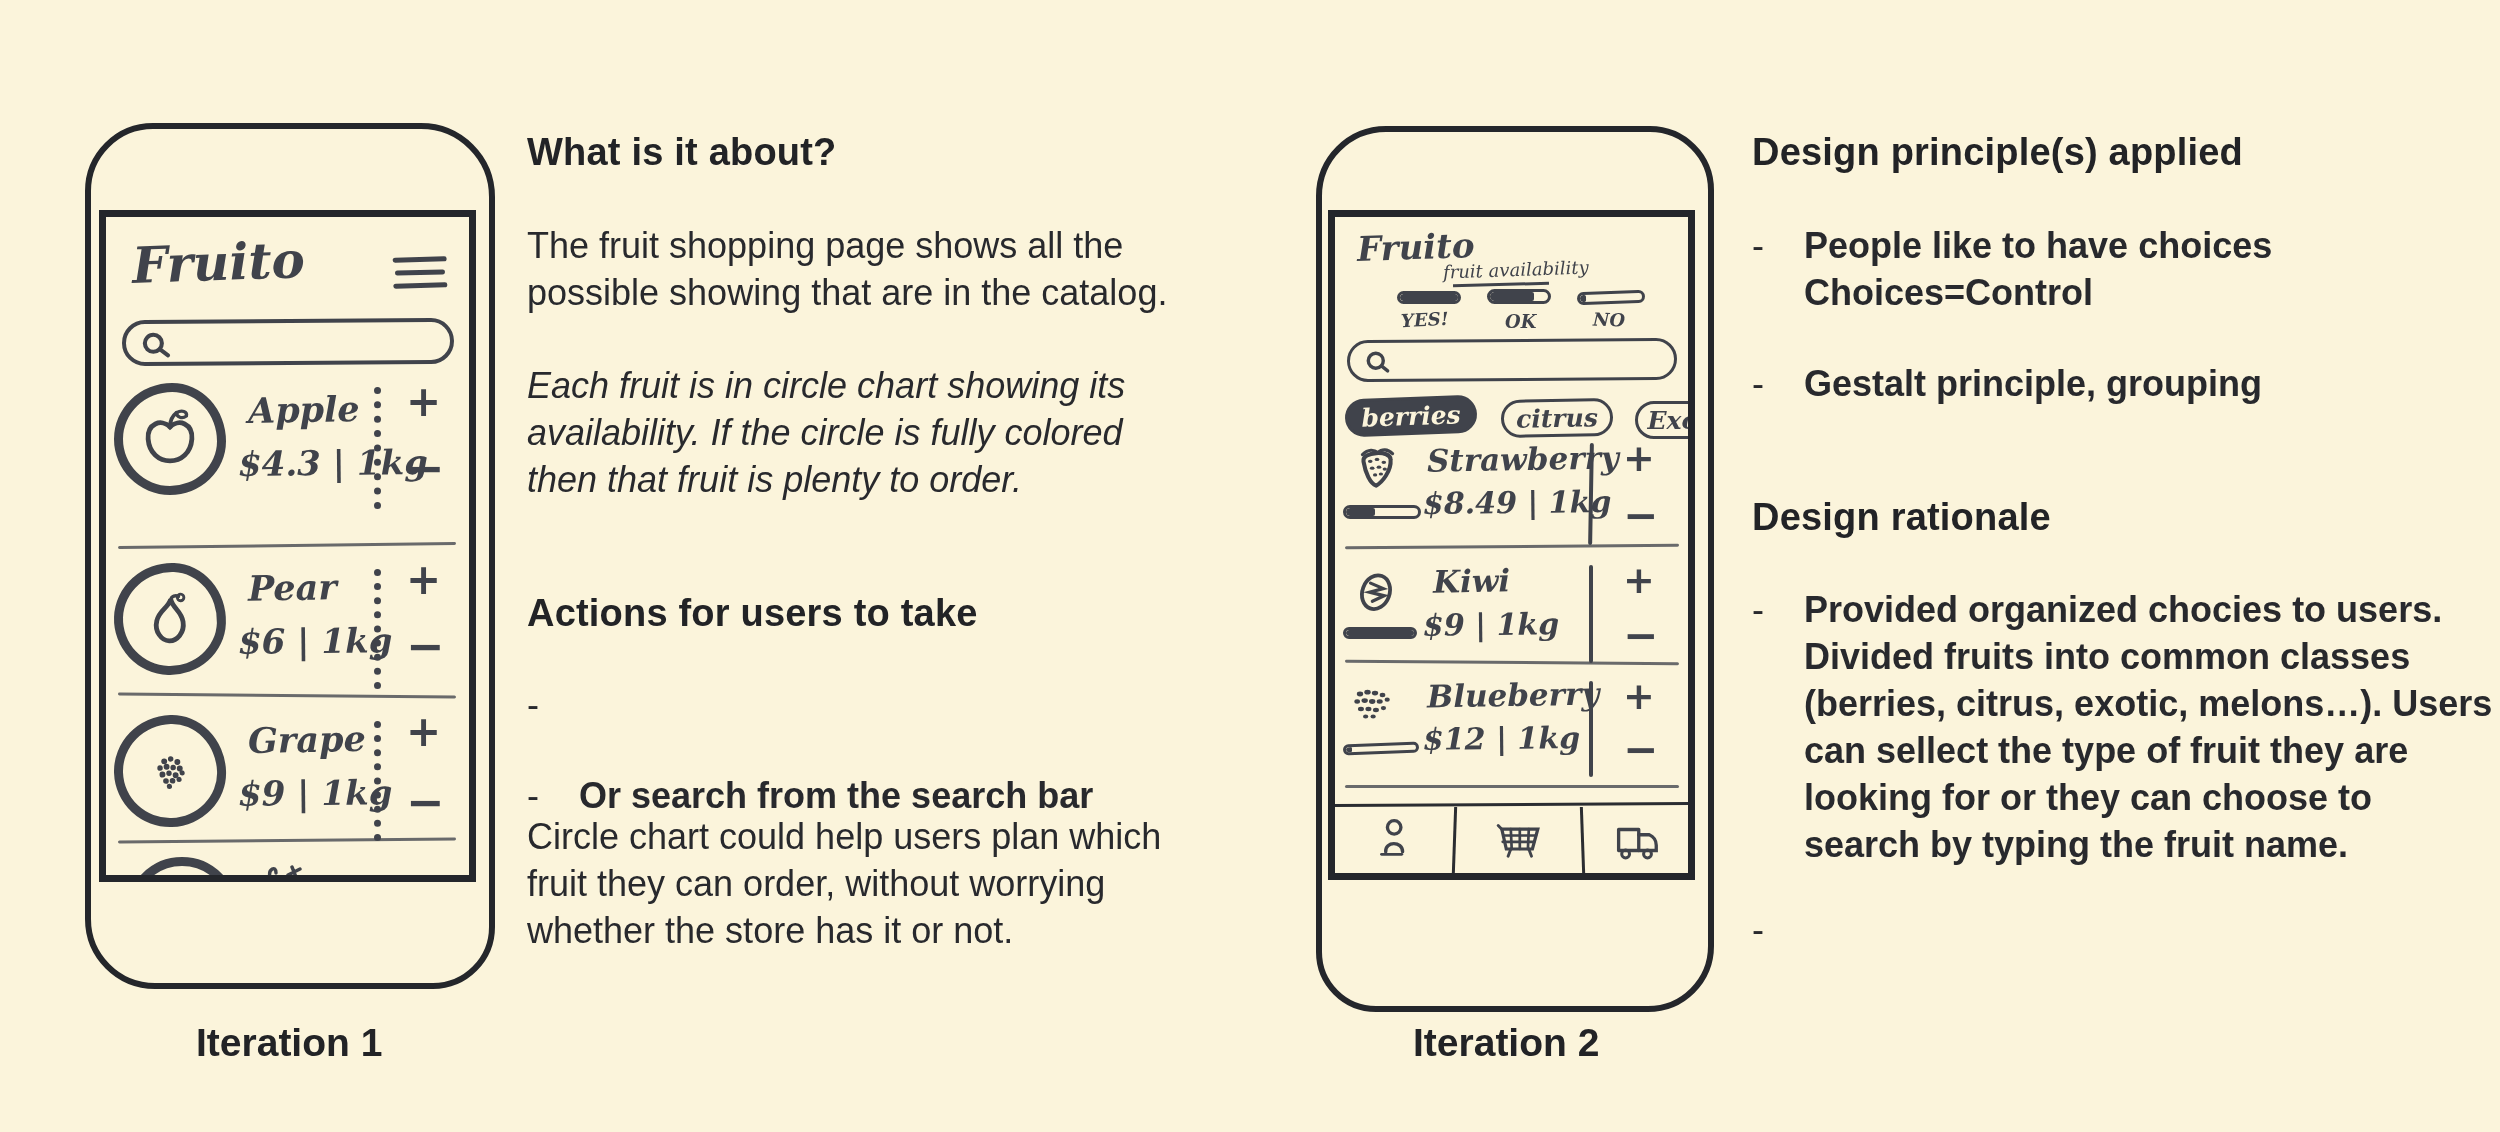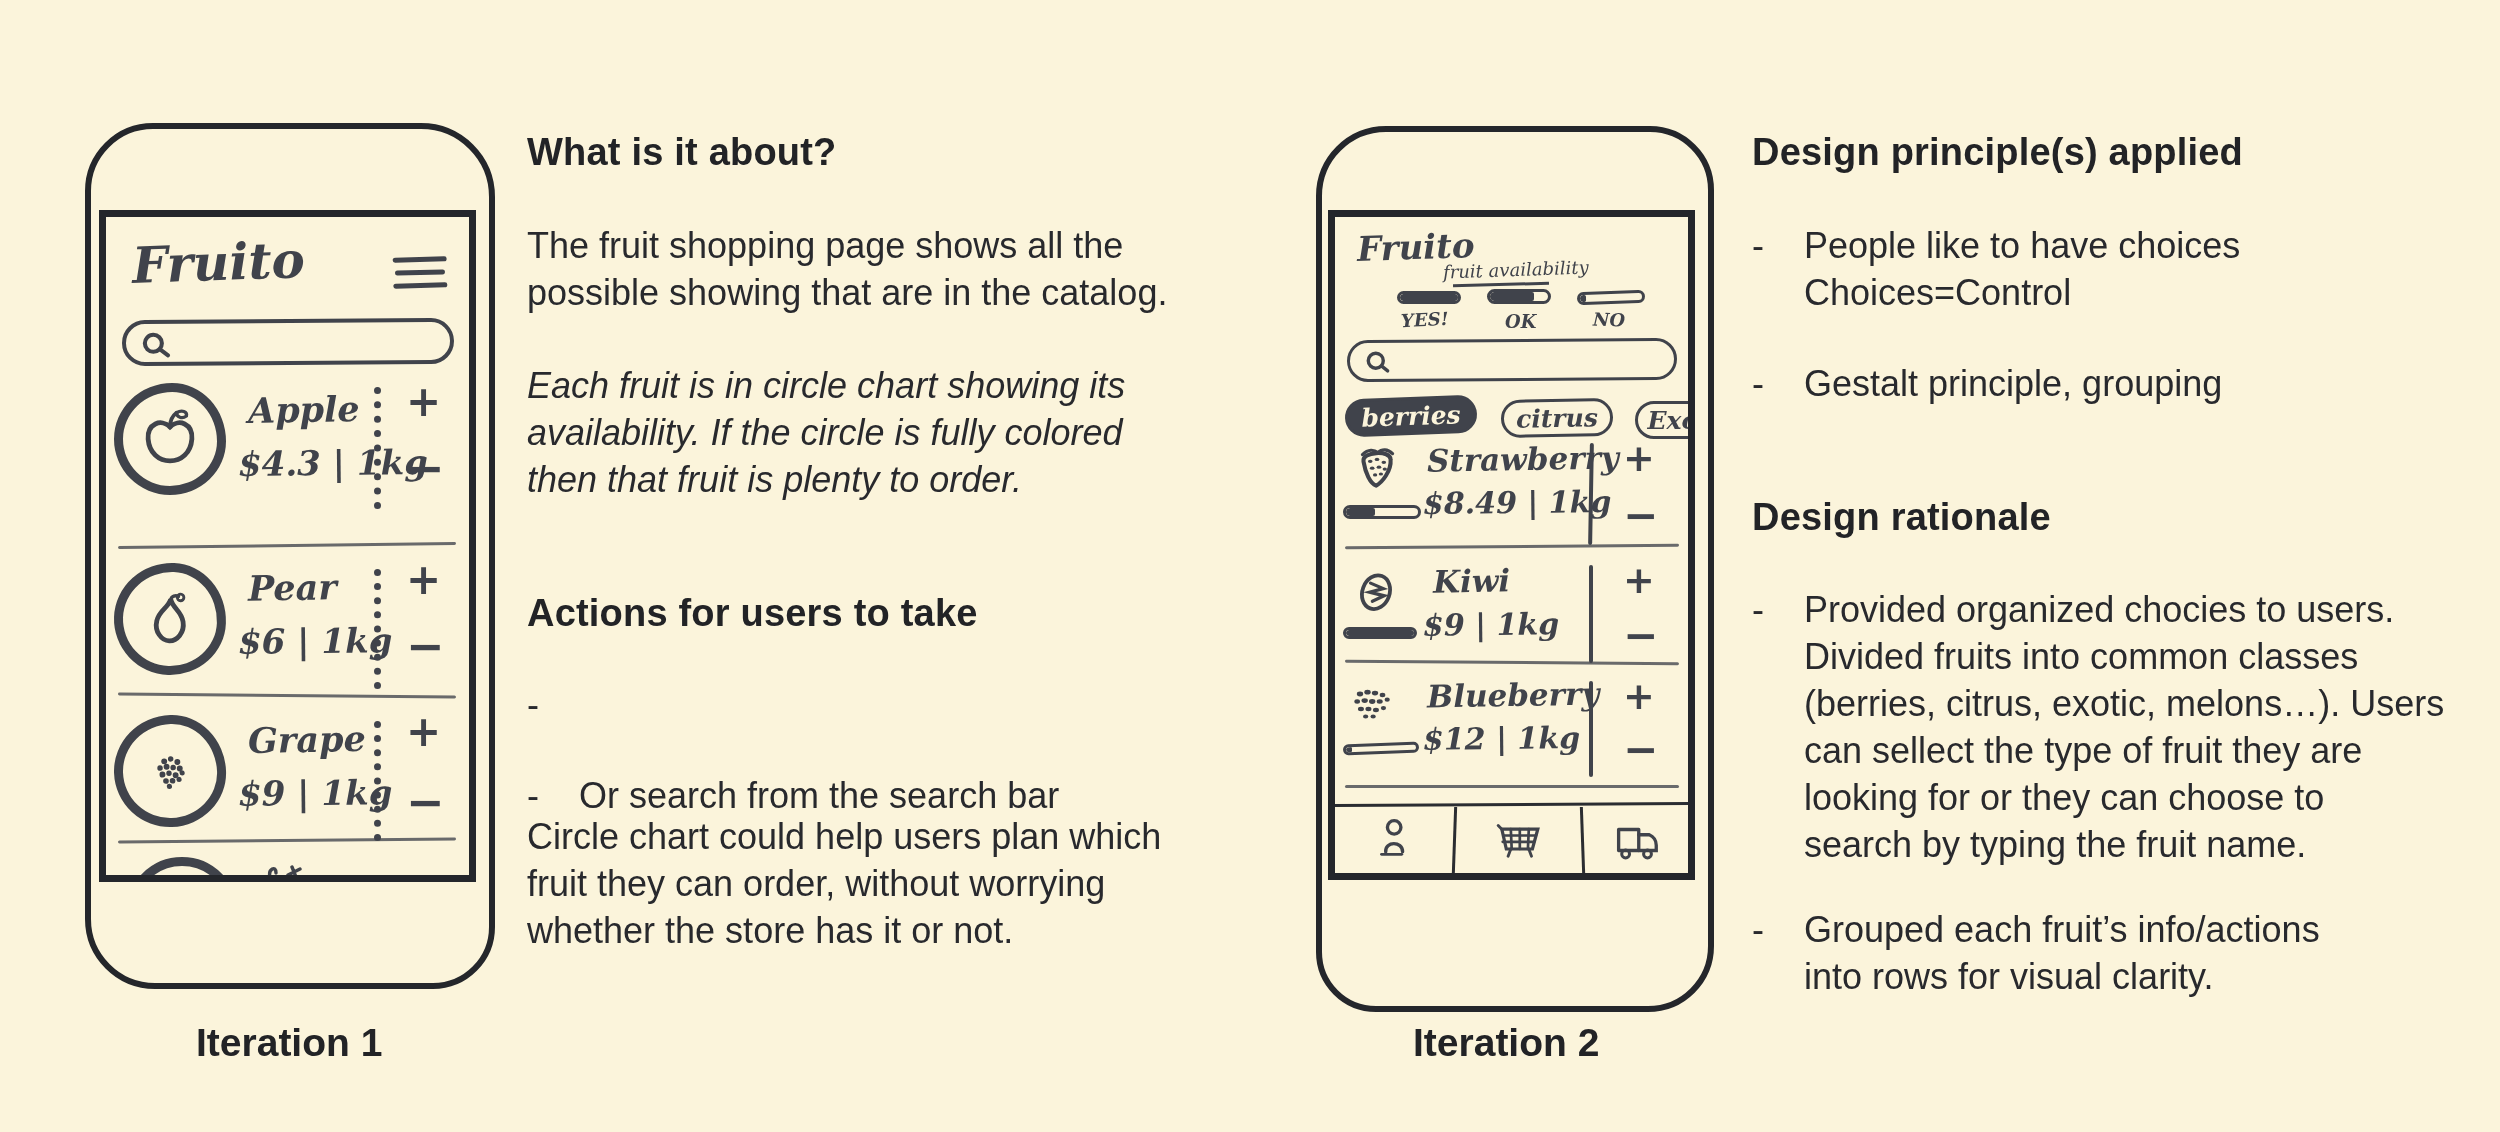--- a/index.html
+++ b/index.html
@@ -10,21 +10,21 @@
   *{box-sizing:border-box;margin:0;padding:0;}
   html,body{background:var(--bg);}
   .canvas{position:relative;width:2500px;height:1132px;background:var(--bg);overflow:hidden;
           font-family:"Liberation Sans",sans-serif;color:var(--text);}
 
   
   .h{position:absolute;font-weight:700;font-size:38px;letter-spacing:.2px;color:#222326;}
   .para{position:absolute;font-size:36px;line-height:47px;white-space:pre-line;color:var(--text);}
   .bullet{position:absolute;display:flex;gap:30px;font-size:36px;line-height:47px;color:var(--text);}
   .bullet .dash{width:22px;flex:0 0 auto;}
-  .bullet .btext{white-space:pre-line;}
+  .bullet .btext{white-space:pre-line;font-weight:bold;}
   .caption{position:absolute;font-weight:700;font-size:39px;color:#222326;}
 
   
   .hand{font-family:"DejaVu Serif",serif;font-style:italic;color:var(--ink);}
 
   
   .phone{position:absolute;border:6px solid #24262b;background:var(--bg);}
   .phone1{left:85px;top:123px;width:410px;height:866px;border-radius:68px 74px 62px 70px;}
   .phone2{left:1316px;top:126px;width:398px;height:886px;border-radius:70px 64px 66px 60px;}
   .screen{position:absolute;border:7px solid #24262b;background:var(--bg);overflow:hidden;}
@@ -328,17 +328,15 @@
     <span class="dash">-</span>
     <span class="btext">Provided organized chocies to users.
 Divided fruits into common classes
 (berries, citrus, exotic, melons…). Users
 can sellect the type of fruit they are
 looking for or they can choose to
 search by typing the fruit name.</span>
   </div>
   <div class="bullet" style="left:1752px;top:906px;width:760px;">
     <span class="dash">-</span>
-    <span class="btext">Grouped each fruit’s info/actions
-into rows for visual clarity.</span>
   </div>
 
 </div>
 
 </body></html>

